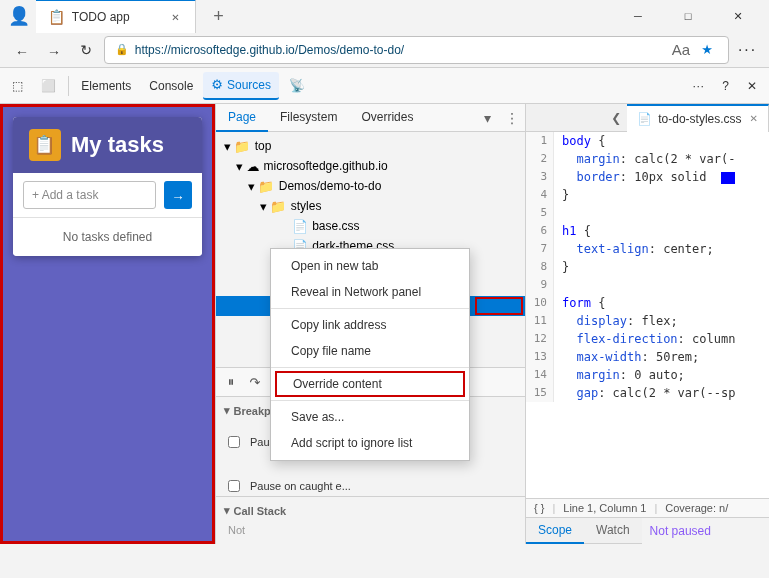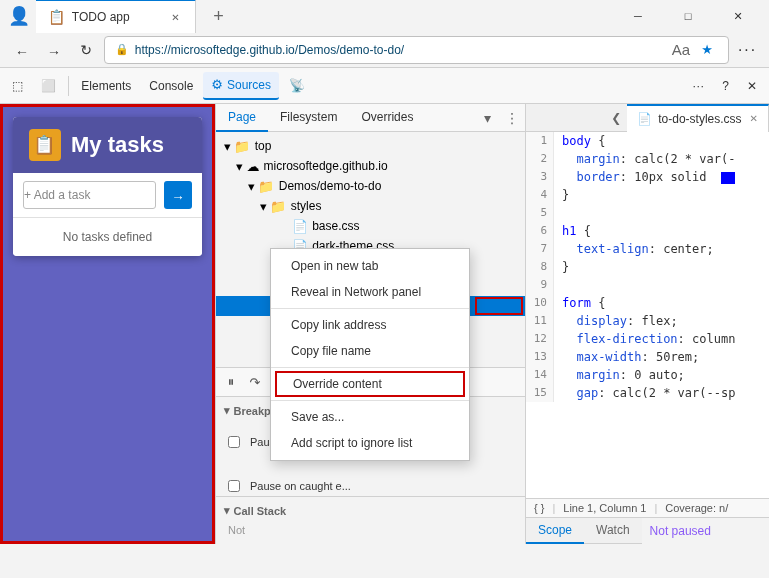--- a/index.html
+++ b/index.html
@@ -71,21 +71,21 @@
       width: 32px; height: 32px; background: #e8a020; border-radius: 4px;
       display: flex; align-items: center; justify-content: center; font-size: 18px;
     }
     .app-title { color: white; font-size: 22px; font-weight: bold; }
     .add-task-bar {
       padding: 8px 10px; background: white; display: flex; align-items: center;
       gap: 8px; border-bottom: 1px solid #e0e0e0;
     }
     .add-task-input {
       flex: 1; height: 28px; border: 1px solid #c0c0c0; border-radius: 3px;
-      padding: 0 0; font-size: 12px; display: flex; align-items: center; color: #666;
+      padding: 0 8px; font-size: 12px; display: flex; align-items: center; color: #666;
     }
     .add-task-btn {
       width: 28px; height: 28px; background: #0078d4; border: none; border-radius: 3px;
       color: white; cursor: pointer; display: flex; align-items: center; justify-content: center;
     }
     .no-tasks {
       padding: 12px; text-align: center; color: #666; font-size: 12px; background: white;
     }
 
     

